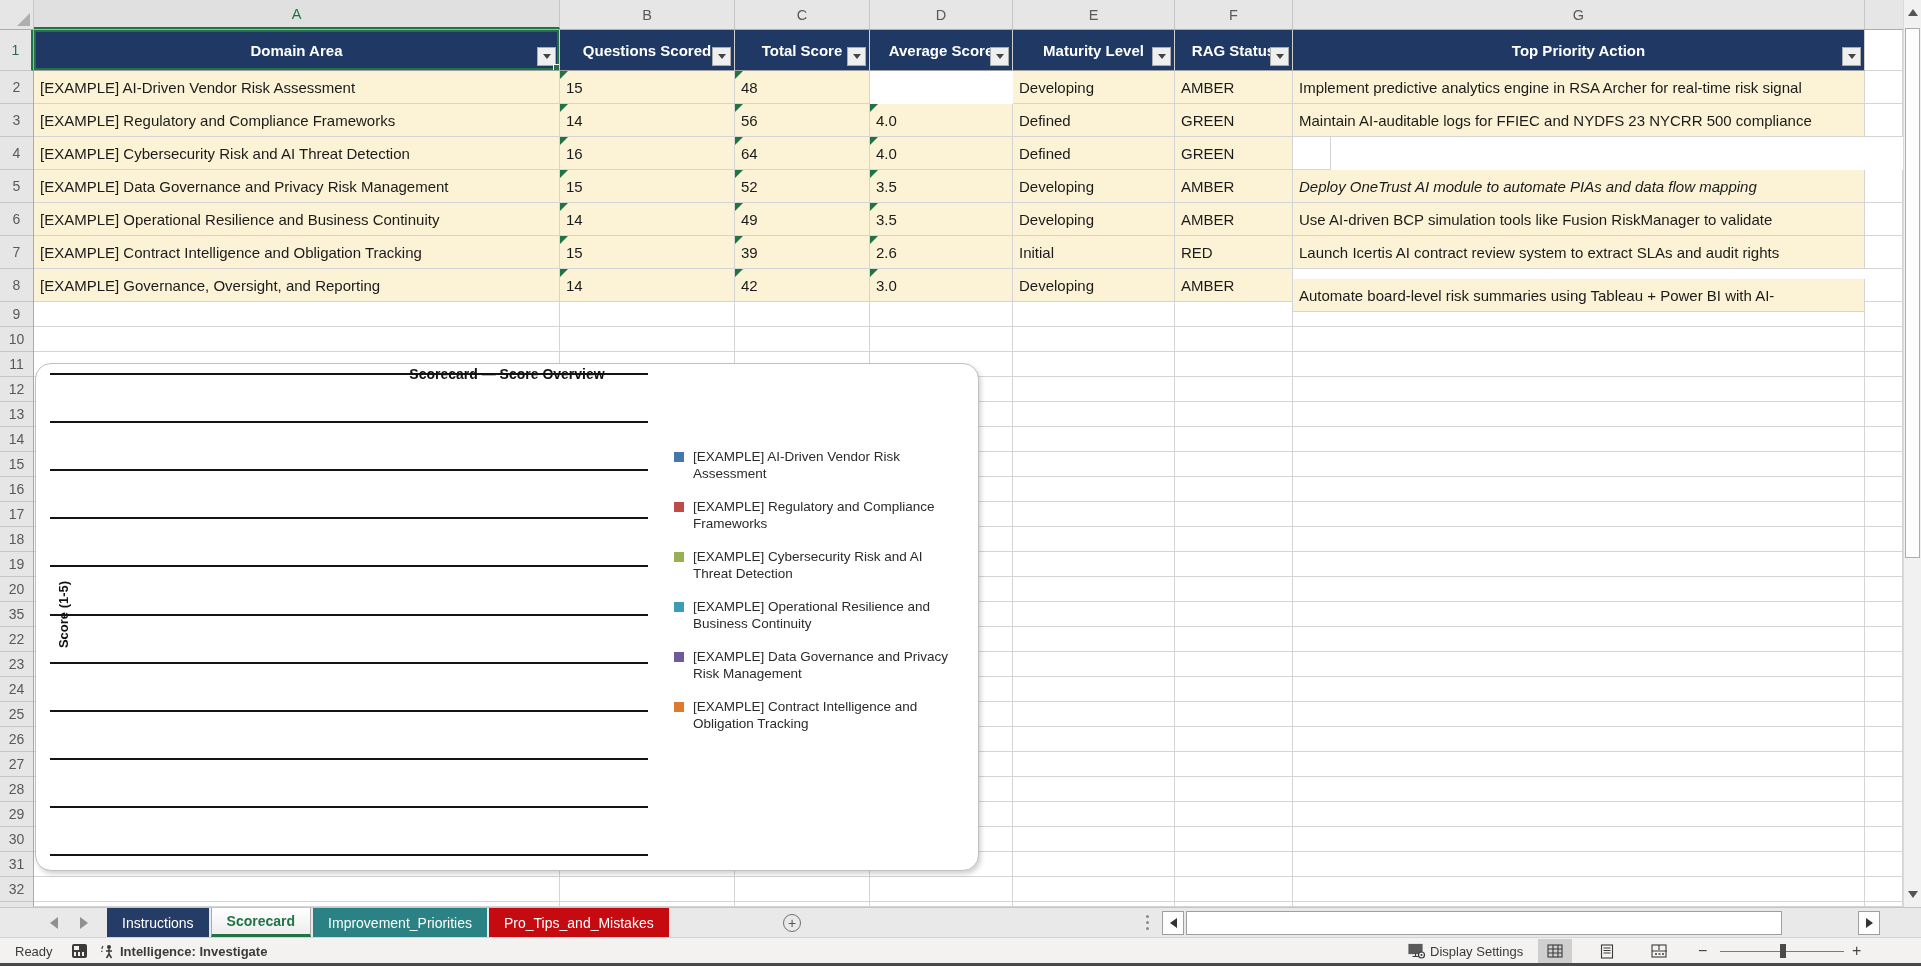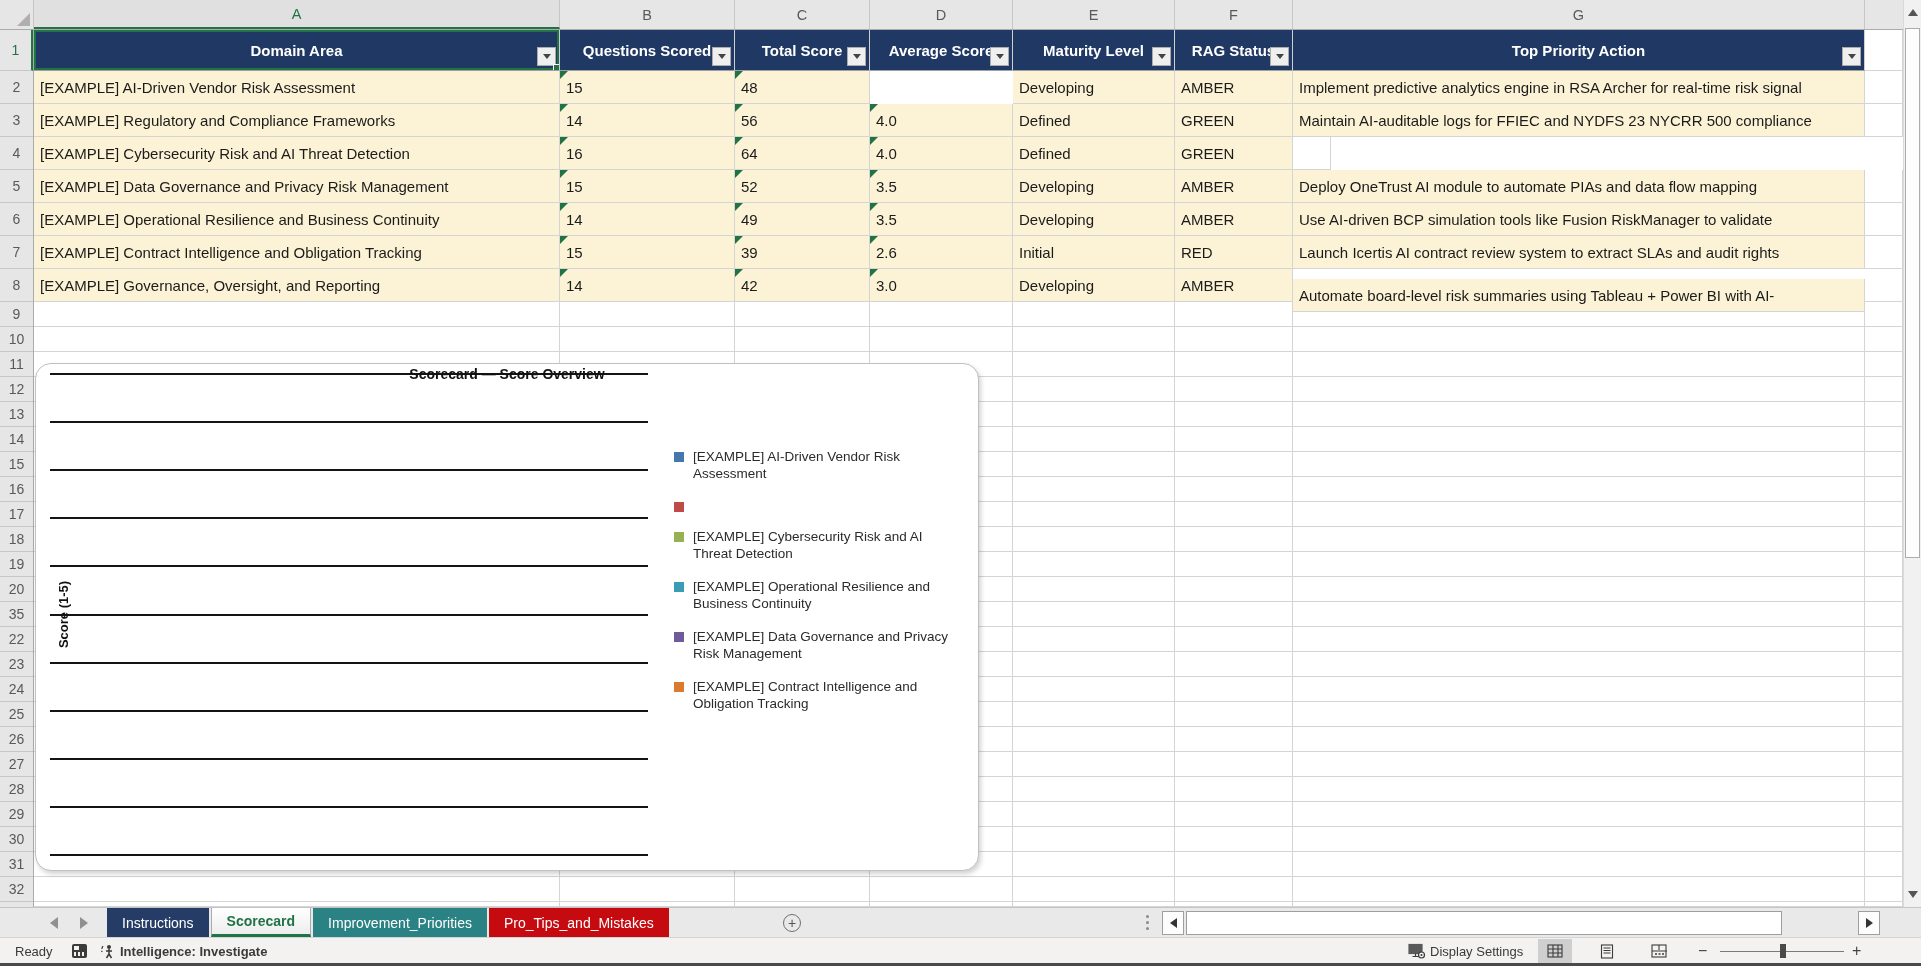--- a/index.html
+++ b/index.html
@@ -264,21 +264,21 @@
         <div class="g-cell data" style="width: 118px;">GREEN</div>
         <div class="g-cell" style="width: 38px;"></div>
       </div>
       <div class="g-row" style="height: 33px;">
         <div class="g-cell data" style="width: 526px;">[EXAMPLE] Data Governance and Privacy Risk Management</div>
         <div class="g-cell data err" style="width: 175px;">15</div>
         <div class="g-cell data err" style="width: 135px;">52</div>
         <div class="g-cell data err" style="width: 143px;">3.5</div>
         <div class="g-cell data" style="width: 162px;">Developing</div>
         <div class="g-cell data" style="width: 118px;">AMBER</div>
-        <div class="g-cell data" style="width: 572px;">Deploy OneTrust AI module to automate PIAs and data flow mapping</div>
+        <div class="g-cell data" style="width: 572px; font-style: italic;">Deploy OneTrust AI module to automate PIAs and data flow mapping</div>
         <div class="g-cell" style="width: 38px;"></div>
       </div>
       <div class="g-row" style="height: 33px;">
         <div class="g-cell data" style="width: 526px;">[EXAMPLE] Operational Resilience and Business Continuity</div>
         <div class="g-cell data err" style="width: 175px;">14</div>
         <div class="g-cell data err" style="width: 135px;">49</div>
         <div class="g-cell data err" style="width: 143px;">3.5</div>
         <div class="g-cell data" style="width: 162px;">Developing</div>
         <div class="g-cell data" style="width: 118px;">AMBER</div>
         <div class="g-cell data" style="width: 572px;">Use AI-driven BCP simulation tools like Fusion RiskManager to validate</div>
@@ -561,20 +561,22 @@
     <div class="chart-title">Scorecard — Score Overview</div>
     <div class="y-title">Score (1-5)</div>
     <div class="legend">
         <div class="legend-item">
           <span class="legend-marker" style="background: rgb(69, 118, 172);"></span>
           <span class="legend-label">[EXAMPLE] AI-Driven Vendor Risk
 Assessment</span>
         </div>
         <div class="legend-item">
           <span class="legend-marker" style="background: rgb(190, 75, 72);"></span>
+          <span class="legend-label">[EXAMPLE] Regulatory and Compliance
+Frameworks</span>
         </div>
         <div class="legend-item">
           <span class="legend-marker" style="background: rgb(152, 176, 84);"></span>
           <span class="legend-label">[EXAMPLE] Cybersecurity Risk and AI
 Threat Detection</span>
         </div>
         <div class="legend-item">
           <span class="legend-marker" style="background: rgb(58, 156, 181);"></span>
           <span class="legend-label">[EXAMPLE] Operational Resilience and
 Business Continuity</span>

